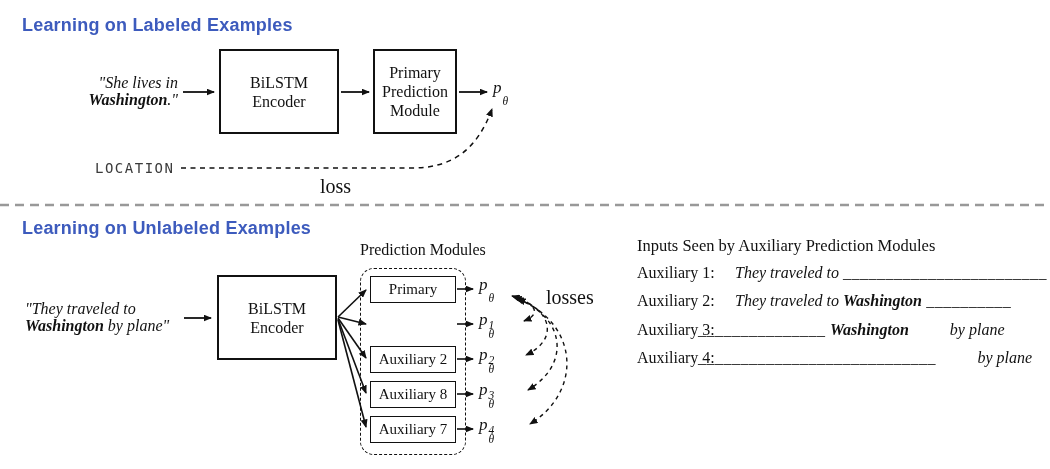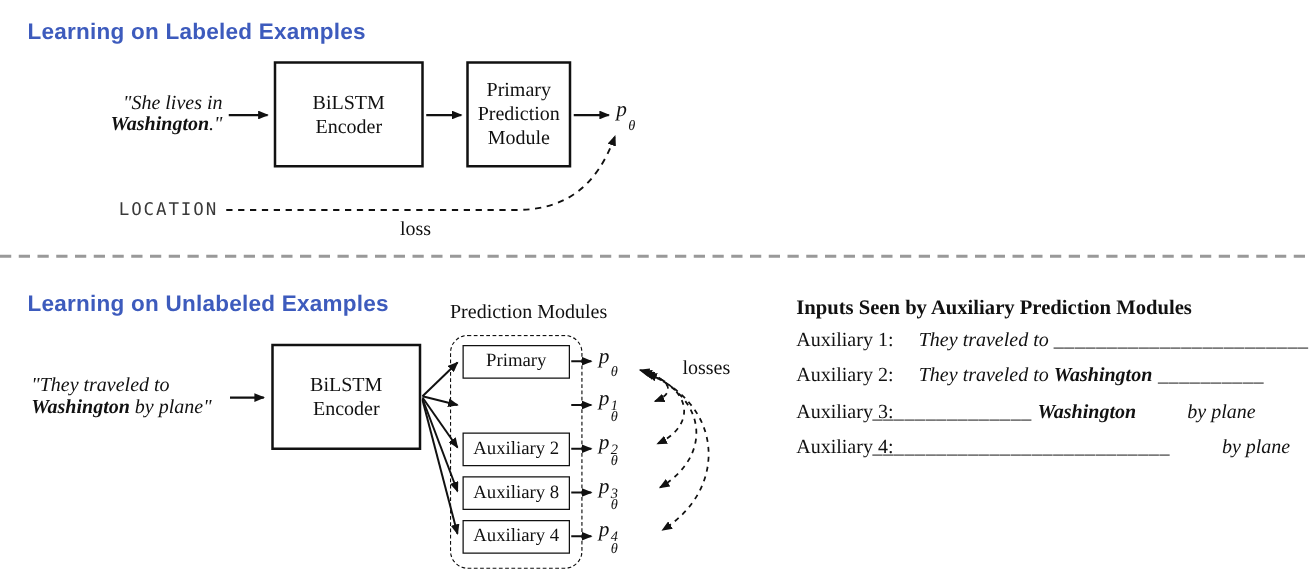--- a/index.html
+++ b/index.html
@@ -28,26 +28,26 @@
     font-size:15px; white-space:nowrap;
   }
   .dashedwrap {
     position:absolute; box-sizing:border-box; border:1.6px dashed #111;
     border-radius:14px; left:360px; top:268px; width:106px; height:187px;
   }
   .pout { position:absolute; font-size:17px; font-style:italic; white-space:nowrap; transform:translateY(-50%); }
   .pbase { font-size:17px; }
   .pstack { display:inline-flex; flex-direction:column; align-items:flex-start; margin-left:1px; vertical-align:-4px; }
   .psup, .psub { font-size:11.5px; line-height:9px; font-style:italic; }
-  .small-serif { font-size:16px; white-space:nowrap; }
+  .small-serif { font-size:20px; white-space:nowrap; }
   .mono {
     font-family:"DejaVu Sans Mono","Liberation Mono",monospace;
     font-size:14px; color:#3a3a3a; letter-spacing:1.5px; white-space:nowrap;
   }
-  .panel-title { font-size:16.5px; font-weight:bold; white-space:nowrap; }
+  .panel-title { font-size:16.5px; font-weight:normal; white-space:nowrap; }
   .panel-row { position:absolute; font-size:16px; white-space:nowrap; }
   .panel-row .lbl { display:inline-block; width:60px; }
   .panel-row .content { position:absolute; left:61px; top:0; }
   .it { font-style:italic;margin-left:37px; }
   .bi { font-style:italic; font-weight:bold; }
   .ul { font-style:normal; letter-spacing:0.5px; }
 </style>
 </head>
 <body>
 
@@ -112,40 +112,40 @@
   <div class="pout" style="left:493px; top:92px;">
     <span class="pbase">p</span><span class="pstack">
         <span class="psup"></span>
         <span class="psub">θ</span>
       </span>
   </div>
 
   <div class="abs mono" style="left:95px; top:160px;">LOCATION</div>
   <div class="abs small-serif" style="left:320px; top:175px;">loss</div>
 
-  <div class="abs heading" style="left:22px; top:233px;">Learning on Unlabeled Examples</div>
+  <div class="abs heading" style="left:22px; top:218px;">Learning on Unlabeled Examples</div>
 
   <div class="abs inputtext" style="left:25px; top:300px;">
     <div><span>"They traveled to</span></div>
     <div><span class="bi">Washington</span><span> by plane"</span></div>
   </div>
 
   <div class="box" style="left:217px; top:275px; width:120px; height:85px;">
     <div>BiLSTM</div>
     <div>Encoder</div>
   </div>
 
   <div class="abs small-serif" style="left:360px; top:241px; width:106px; text-align:center; font-size:16px;">Prediction Modules</div>
 
   <div class="dashedwrap"></div>
 
   <div class="modbox" style="top:276px;">Primary</div>
   <div class="modbox" style="top:346px;">Auxiliary 2</div>
   <div class="modbox" style="top:381px;">Auxiliary 8</div>
-  <div class="modbox" style="top:416px;">Auxiliary 4</div>
+  <div class="modbox" style="top:416px;">Auxiliary 7</div>
 
   <div class="pout" style="left:479px; top:289px;">
     <span class="pbase">p</span><span class="pstack">
         <span class="psup"></span>
         <span class="psub">θ</span>
       </span>
   </div>
   <div class="pout" style="left:479px; top:324px;">
     <span class="pbase">p</span><span class="pstack">
         <span class="psup">1</span>

